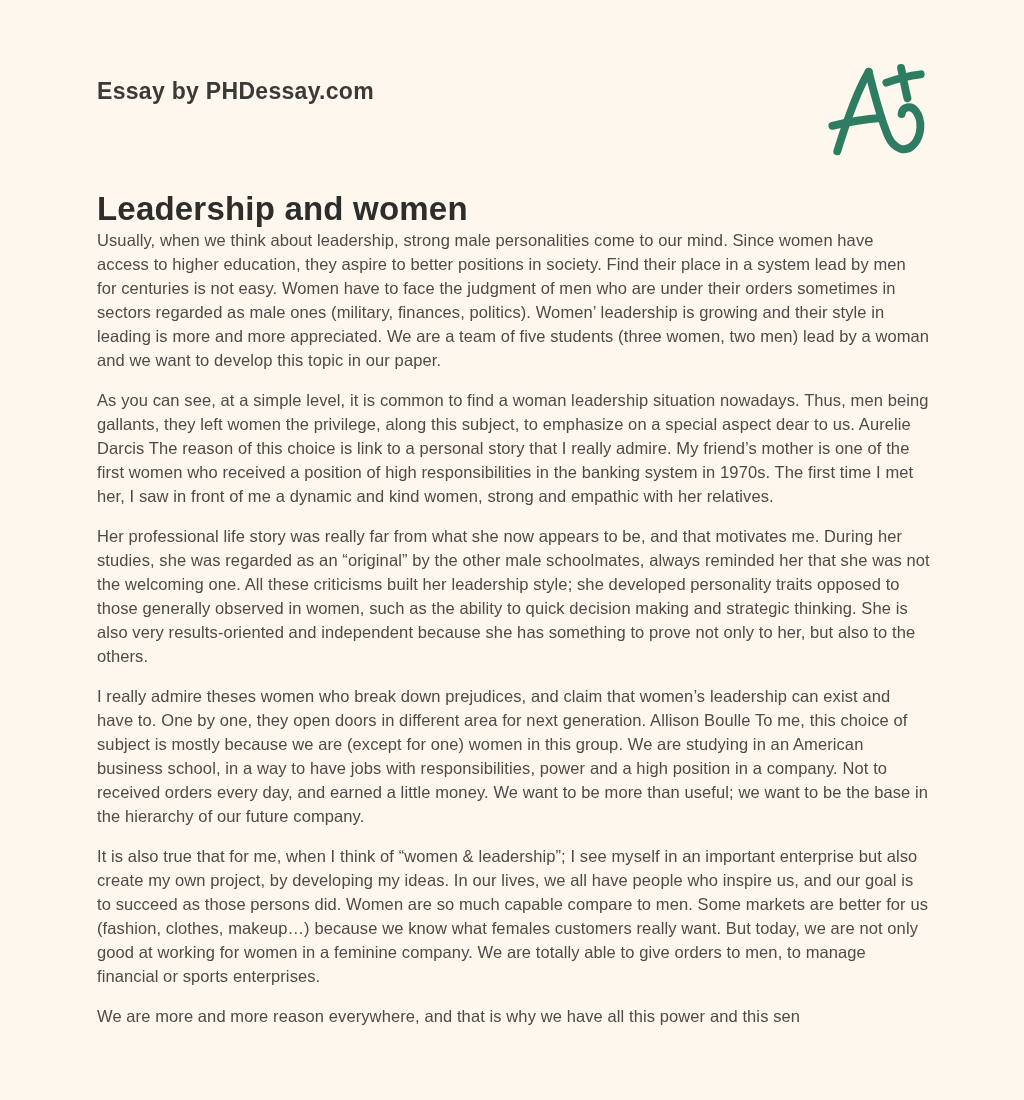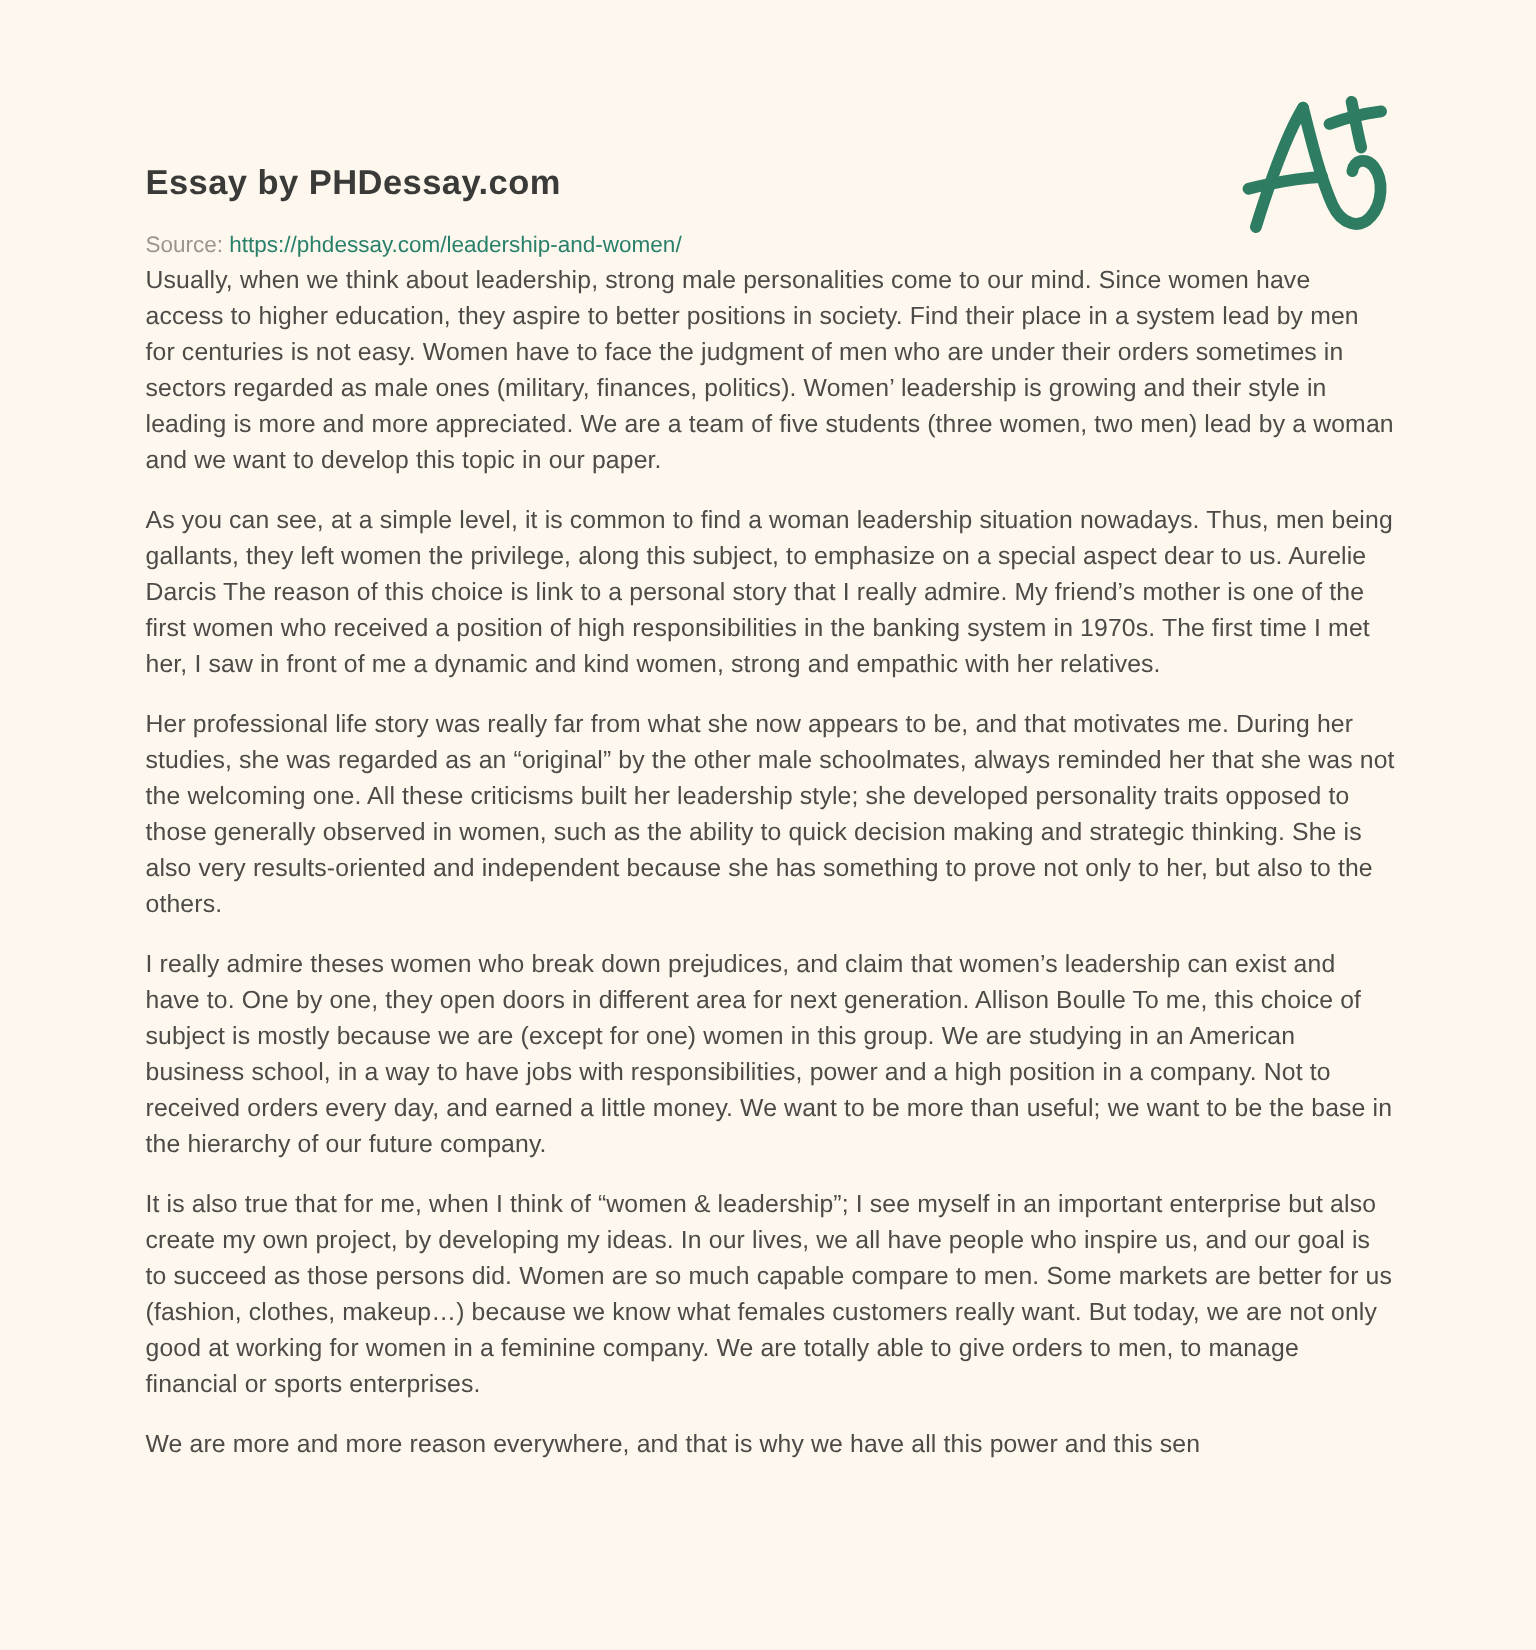--- a/index.html
+++ b/index.html
@@ -7,21 +7,21 @@
     width: 1024px;
     height: 1100px;
     overflow: hidden;
     background: #fdf7ee;
     font-family: "Liberation Sans", sans-serif;
   }
   .page {
     position: relative;
     width: 1024px;
     height: 792px;
-    padding: 108px 94px 0 97px;
+    padding: 78px 94px 0 97px;
     background: #fdf7ee;
   }
   .brand-heading {
     font-size: 23px;
     font-weight: 700;
     color: #3a3a38;
     letter-spacing: 0.3px;
     line-height: 1.2;
   }
   .source-line {
@@ -61,42 +61,39 @@
     letter-spacing: 0.1px;
   }
 </style>
 </head>
 <body>
 
 <div class="page">
 
   <header>
     <div class="brand-heading">Essay by PHDessay.com</div>
-    <div class="source-line">
-      <span>Source:</span>
-      <a href="#">https://phdessay.com/leadership-and-women/</a>
-    </div>
     <div class="logo">
       <svg viewBox="0 0 110 110" fill="none" xmlns="http://www.w3.org/2000/svg">
         <g stroke="#2e7d63" stroke-width="8" stroke-linecap="round" fill="none">
 
           <path d="M13,91 C22,62 34,28 45,10"></path>
 
           <path d="M8,65 C24,61 42,58 58,57"></path>
 
           <path d="M45,10 C51,34 57,58 65,76 C71,89 83,93 91,84 C99,75 100,59 93,50 C88,43.5 79.5,45.5 78.5,53"></path>
 
           <path d="M78,6 C80,16 82,27 84.5,37"></path>
 
           <path d="M63,21 C74,17 86,14 98,12.5"></path>
         </g>
       </svg>
     </div>
   </header>
 
+  <h1 class="essay-title">Leadership and women</h1>
 
   <main class="essay-body">
     <p>Usually, when we think about leadership, strong male personalities come to our mind. Since women have access to higher education, they aspire to better positions in society. Find their place in a system lead by men for centuries is not easy. Women have to face the judgment of men who are under their orders sometimes in sectors regarded as male ones (military, finances, politics). Women’ leadership is growing and their style in leading is more and more appreciated. We are a team of five students (three women, two men) lead by a woman and we want to develop this topic in our paper.</p>
     <p>As you can see, at a simple level, it is common to find a woman leadership situation nowadays. Thus, men being gallants, they left women the privilege, along this subject, to emphasize on a special aspect dear to us. Aurelie Darcis The reason of this choice is link to a personal story that I really admire. My friend’s mother is one of the first women who received a position of high responsibilities in the banking system in 1970s. The first time I met her, I saw in front of me a dynamic and kind women, strong and empathic with her relatives.</p>
     <p>Her professional life story was really far from what she now appears to be, and that motivates me. During her studies, she was regarded as an “original” by the other male schoolmates, always reminded her that she was not the welcoming one. All these criticisms built her leadership style; she developed personality traits opposed to those generally observed in women, such as the ability to quick decision making and strategic thinking. She is also very results-oriented and independent because she has something to prove not only to her, but also to the others.</p>
     <p>I really admire theses women who break down prejudices, and claim that women’s leadership can exist and have to. One by one, they open doors in different area for next generation. Allison Boulle To me, this choice of subject is mostly because we are (except for one) women in this group. We are studying in an American business school, in a way to have jobs with responsibilities, power and a high position in a company. Not to received orders every day, and earned a little money. We want to be more than useful; we want to be the base in the hierarchy of our future company.</p>
     <p>It is also true that for me, when I think of “women &amp; leadership”; I see myself in an important enterprise but also create my own project, by developing my ideas. In our lives, we all have people who inspire us, and our goal is to succeed as those persons did. Women are so much capable compare to men. Some markets are better for us (fashion, clothes, makeup…) because we know what females customers really want. But today, we are not only good at working for women in a feminine company. We are totally able to give orders to men, to manage financial or sports enterprises.</p>
     <p>We are more and more reason everywhere, and that is why we have all this power and this sen</p>
   </main>
 

